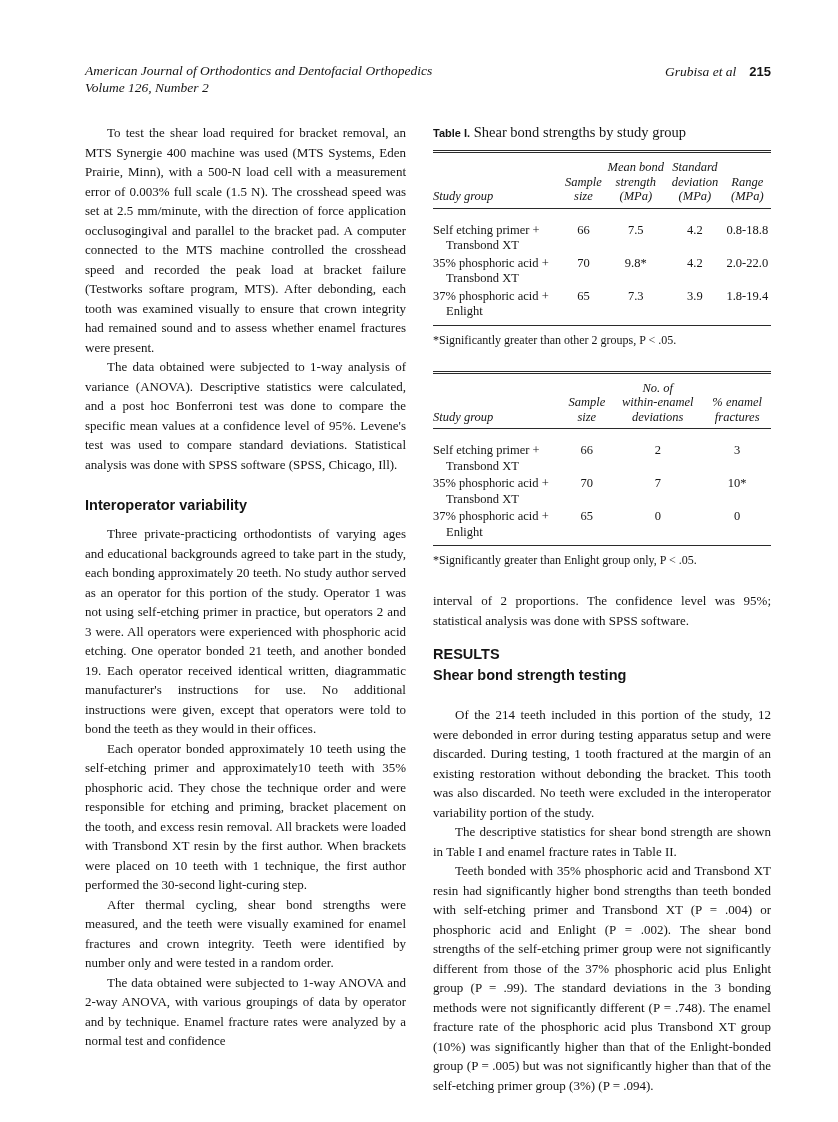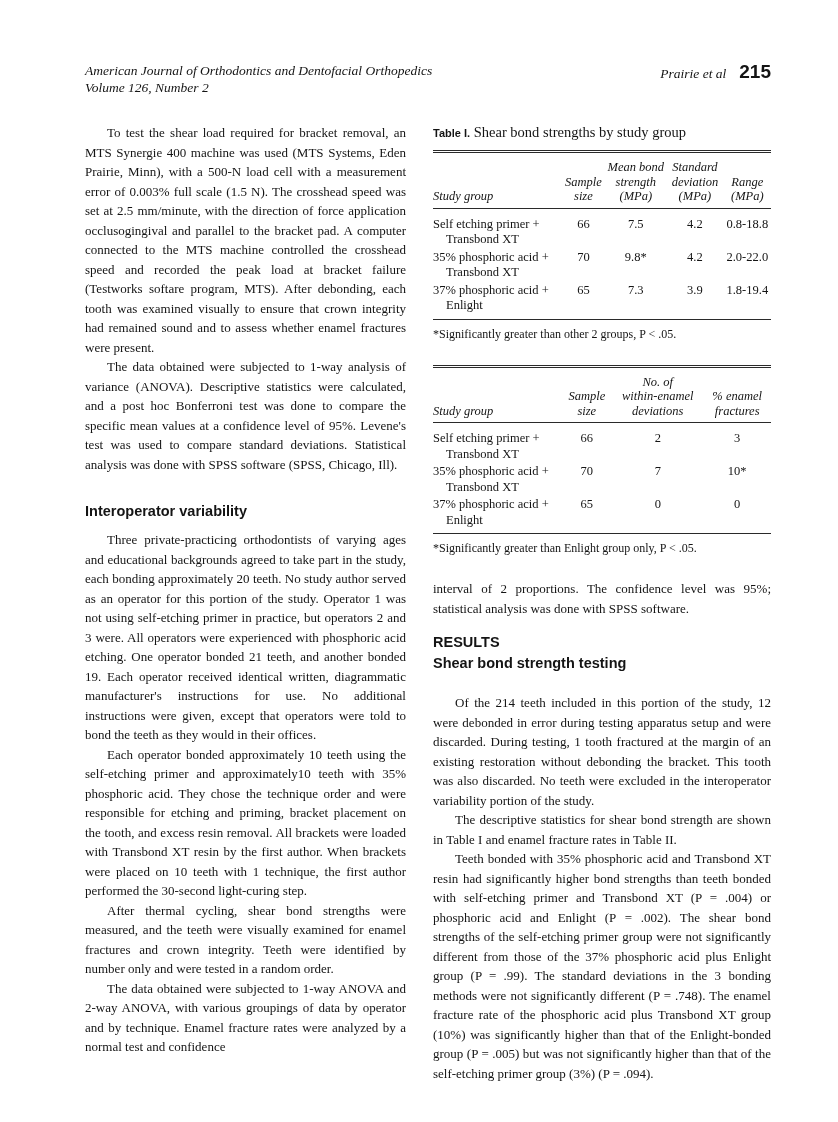--- a/index.html
+++ b/index.html
@@ -24,21 +24,21 @@
     line-height: 17px;
     margin-bottom: 27px;
   }
   .runhead .left { font-style: italic; }
   .runhead .right { white-space: nowrap; padding-top: 1px; }
   .runhead .authors { font-style: italic; }
   .runhead .pagenum {
     font-family: "Liberation Sans", sans-serif;
     font-weight: bold;
     font-style: normal;
-    font-size: 19px;
+    font-size: 13px;
     margin-left: 13px;
   }
 
   
   .columns { display: flex; gap: 27px; }
   .col-left  { width: 321px; }
   .col-right { width: 338px; }
 
   p {
     margin: 0;
@@ -48,21 +48,21 @@
   }
   p.indent { text-indent: 22px; }
 
   h3 {
     font-family: "Liberation Sans", sans-serif;
     font-weight: bold;
     font-size: 14.5px;
     line-height: 18px;
     margin: 0;
   }
-  .h-interop { margin: 28px 0 10px 0; }
+  .h-interop { margin: 22px 0 10px 0; }
   .h-results { margin: 15px 0 0 0; }
   .h-results-sub { margin: 3px 0 21px 0; }
 
   
   .tblock { margin-bottom: 23px; }
   .tcaption { font-size: 14.5px; line-height: 18px; margin-bottom: 8px; }
   .tcaption .tlabel {
     font-family: "Liberation Sans", sans-serif;
     font-weight: bold;
     font-size: 11px;
@@ -89,39 +89,39 @@
     border-bottom: 1.5px solid #2a2a2a;
   }
   thead th.first { text-align: left; }
   tbody td {
     vertical-align: top;
     text-align: center;
     line-height: 15.5px;
     padding: 1px 0;
   }
   tbody td.first { text-align: left; }
-  tbody tr:first-child td { padding-top: 8px; }
+  tbody tr:first-child td { padding-top: 14px; }
   tbody tr:last-child td { padding-bottom: 5px; border-bottom: 1.5px solid #2a2a2a; }
   .g2 { padding-left: 13px; }
   .tfootnote { font-size: 12px; line-height: 15px; margin-top: 7px; }
 
   .cont { margin-bottom: 0; }
 </style>
 </head>
 <body>
 
 <div class="page">
 
   <div class="runhead">
     <div class="left">
       <div>American Journal of Orthodontics and Dentofacial Orthopedics</div>
       <div>Volume 126, Number 2</div>
     </div>
     <div class="right">
-      <span class="authors">Prairie et al</span><span class="pagenum">215</span>
+      <span class="authors">Grubisa et al</span><span class="pagenum">215</span>
     </div>
   </div>
 
   <div class="columns">
 
     <div class="col-left">
       <p class="indent">To test the shear load required for bracket removal, an MTS Synergie 400 machine was used (MTS Systems, Eden Prairie, Minn), with a 500-N load cell with a measurement error of 0.003% full scale (1.5 N). The crosshead speed was set at 2.5 mm/minute, with the direction of force application occlusogingival and parallel to the bracket pad. A computer connected to the MTS machine controlled the crosshead speed and recorded the peak load at bracket failure (Testworks softare program, MTS). After debonding, each tooth was examined visually to ensure that crown integrity had remained sound and to assess whether enamel fractures were present.</p>
       <p class="indent">The data obtained were subjected to 1-way analysis of variance (ANOVA). Descriptive statistics were calculated, and a post hoc Bonferroni test was done to compare the specific mean values at a confidence level of 95%. Levene's test was used to compare standard deviations. Statistical analysis was done with SPSS software (SPSS, Chicago, Ill).</p>
       <h3 class="h-interop">Interoperator variability</h3>
       <p class="indent">Three private-practicing orthodontists of varying ages and educational backgrounds agreed to take part in the study, each bonding approximately 20 teeth. No study author served as an operator for this portion of the study. Operator 1 was not using self-etching primer in practice, but operators 2 and 3 were. All operators were experienced with phosphoric acid etching. One operator bonded 21 teeth, and another bonded 19. Each operator received identical written, diagrammatic manufacturer's instructions for use. No additional instructions were given, except that operators were told to bond the teeth as they would in their offices.</p>

